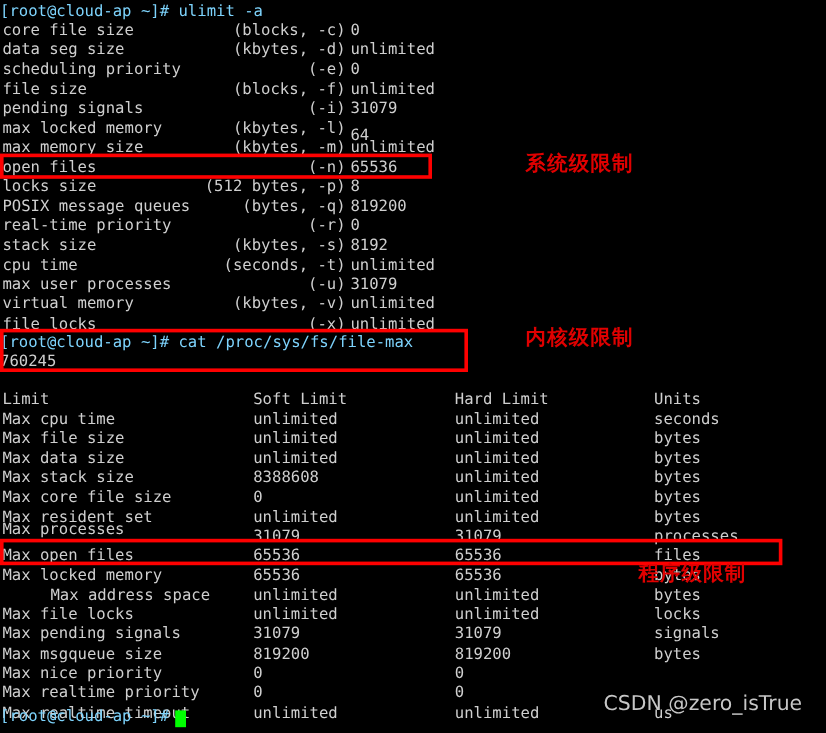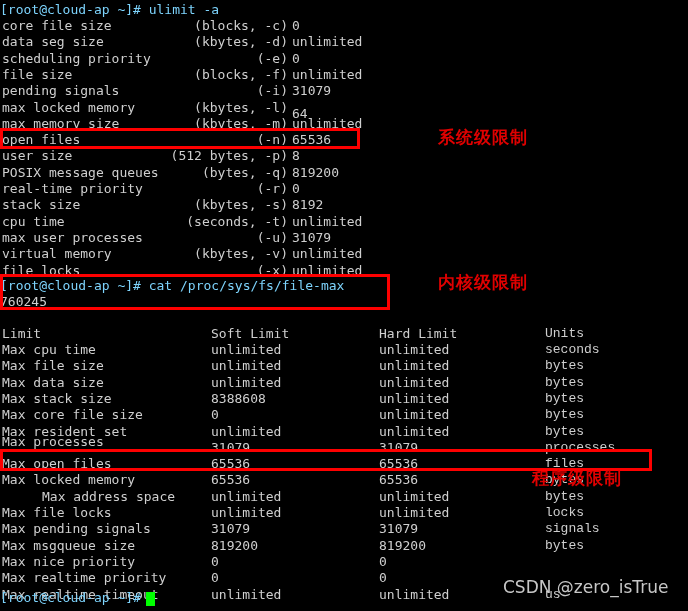--- a/index.html
+++ b/index.html
@@ -48,21 +48,21 @@
 
   
   .u-name  { left: 2px; }
   .u-flag  { right: 400px; text-align: right; }
   .u-val   { left: 292px; }
 
   
   .t-limit { left: 2px; }
   .t-soft  { left: 211px; }
   .t-hard  { left: 379px; }
-  .t-units { left: 545px; font-family: Liberation Mono, monospace; }
+  .t-units { left: 545px; }
 
   
   .cursor {
     position: absolute;
     width: 9px;
     height: 14px;
     background: #00ff00;
   }
 
   
@@ -137,21 +137,21 @@
         <span class="col u-name" style="top: 115.8px;">max memory size</span>
         <span class="col u-flag" style="top: 115.8px;">(kbytes, -m)</span>
         <span class="col u-val" style="top: 115.8px;">unlimited</span>
       </div>
       <div>
         <span class="col u-name" style="top: 132.1px;">open files</span>
         <span class="col u-flag" style="top: 132.1px;">(-n)</span>
         <span class="col u-val" style="top: 132.1px;">65536</span>
       </div>
       <div>
-        <span class="col u-name" style="top: 148.4px;">user size</span>
+        <span class="col u-name" style="top: 148.4px;">locks size</span>
         <span class="col u-flag" style="top: 148.4px;">(512 bytes, -p)</span>
         <span class="col u-val" style="top: 148.4px;">8</span>
       </div>
       <div>
         <span class="col u-name" style="top: 164.7px;">POSIX message queues</span>
         <span class="col u-flag" style="top: 164.7px;">(bytes, -q)</span>
         <span class="col u-val" style="top: 164.7px;">819200</span>
       </div>
       <div>
         <span class="col u-name" style="top: 181px;">real-time priority</span>

